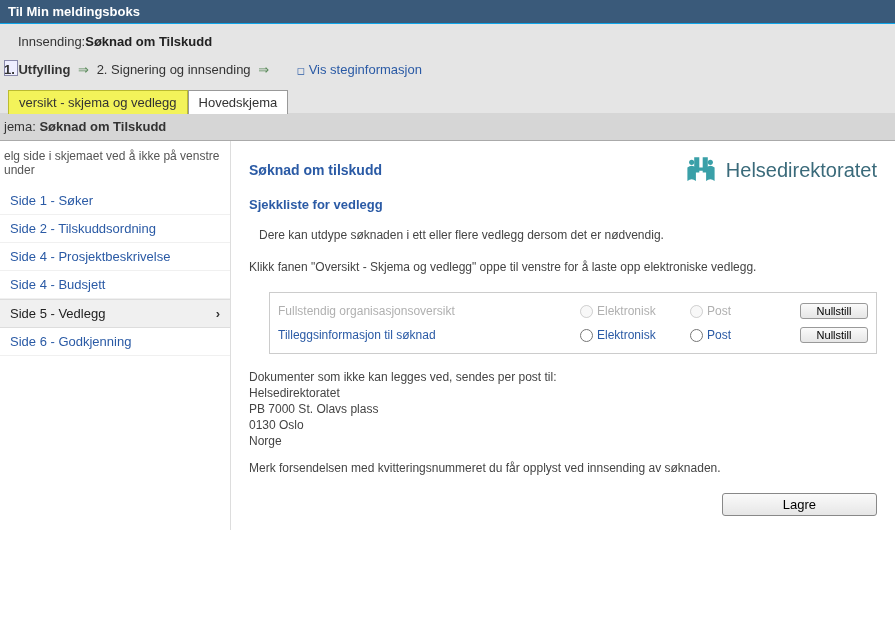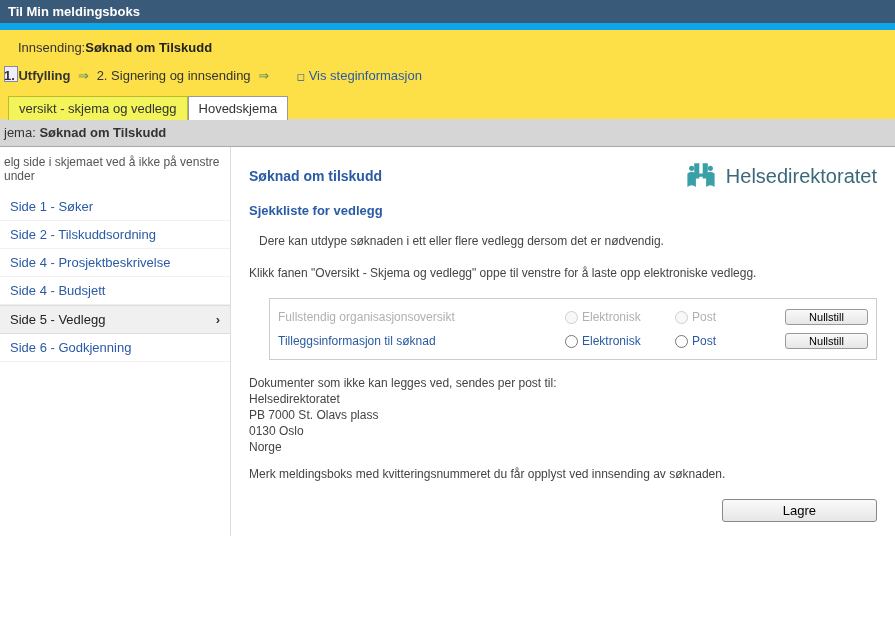--- a/index.html
+++ b/index.html
@@ -11,24 +11,24 @@
     width: 895px;
     height: 622px;
     overflow: hidden;
   }
   .topbar {
     background: #3a5a7a;
     color: #fff;
     padding: 4px 8px;
     font-size: 13px;
     font-weight: bold;
-    border-bottom: 7px solid #0ea5e9;
+    border-bottom: 1px solid #0ea5e9;
   }
   .header-area {
-    background: #fde047;
+    background: #e5e5e5;
     padding: 6px 2px 0 8px;
     position: relative;
   }
   .submission-line {
     font-size: 13px;
     padding: 4px 0 10px 10px;
   }
   .submission-line .label { color: #333; }
   .submission-line .value { font-weight: bold; color: #222; }
   .steps-line {
@@ -170,21 +170,21 @@
     color: #2a5aa5;
   }
   .vedlegg-row.disabled .radio-group { color: #b0b0b0; }
   .reset-btn {
     font-size: 11px;
     padding: 1px 10px;
     background: linear-gradient(#fafafa,#e6e6e6);
     border: 1px solid #999;
     border-radius: 3px;
     cursor: pointer;
-    width: 83px;
+    width: 68px;
   }
   .address-block {
     color: #444;
     font-size: 12px;
     margin-bottom: 13px;
   }
   .address-block div { margin-bottom: 2px; }
   .note {
     color: #444;
     font-size: 12px;
@@ -298,19 +298,19 @@
     </div>
 
     <div class="address-block">
       <div>Dokumenter som ikke kan legges ved, sendes per post til:</div>
       <div>Helsedirektoratet</div>
       <div>PB 7000 St. Olavs plass</div>
       <div>0130 Oslo</div>
       <div>Norge</div>
     </div>
 
-    <div class="note">Merk meldingsboks med kvitteringsnummeret du får opplyst ved innsending av søknaden.</div>
+    <div class="note">Merk forsendelsen med kvitteringsnummeret du får opplyst ved innsending av søknaden.</div>
 
     <div class="save-row">
       <button class="save-btn">Lagre</button>
     </div>
   </div>
 </div>
 
 </body></html>

